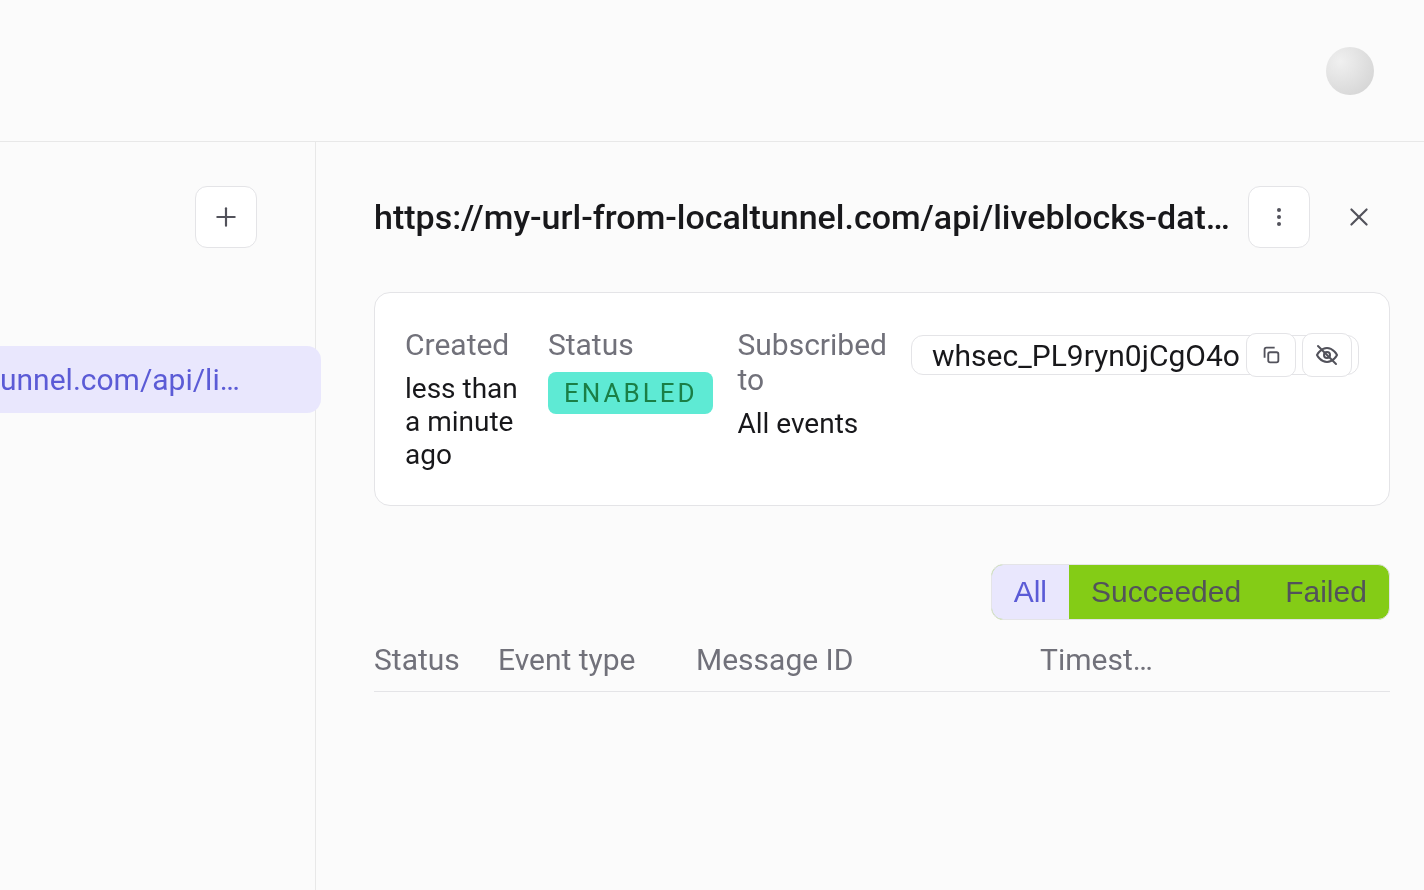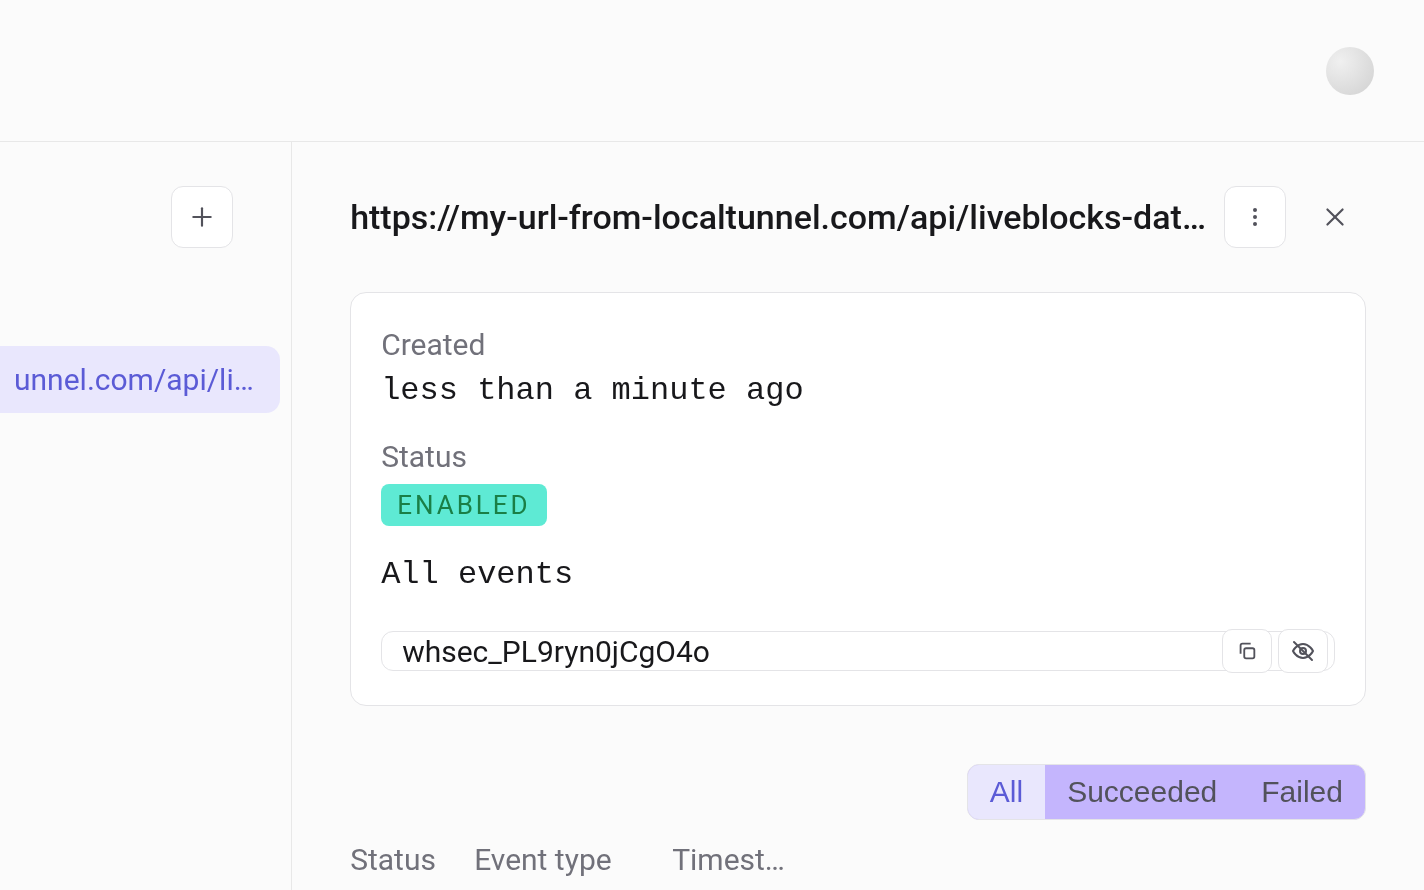--- a/index.html
+++ b/index.html
@@ -57,24 +57,24 @@
 }
 
 .sidebar-items {
   margin-top: 160px;
 }
 
 .sidebar-item {
   background: #e9e7fd;
   color: #5b5bd6;
   font-size: 30px;
-  padding: 16px 14px;
+  padding: 16px 0;
   border-top-right-radius: 14px;
   border-bottom-right-radius: 14px;
-  width: 280px;
+  width: 321px;
   margin-left: 0;
   white-space: nowrap;
   overflow: hidden;
   text-overflow: ellipsis;
   cursor: pointer;
 }
 
 .main {
   flex: 1;
   padding: 44px 58px 8px 58px;
@@ -113,35 +113,34 @@
   border: none;
   background: transparent;
 }
 
 .info-card {
   border: 1px solid #e4e4e7;
   border-radius: 16px;
   background: #fff;
   padding: 34px 30px;
   display: grid;
-  grid-template-columns: 1fr;
+  grid-template-columns: 1fr 1fr 1fr 1fr;
   row-gap: 30px;
   column-gap: 24px;
 }
 
 .info-label {
   font-size: 30px;
   color: #71717a;
   margin-bottom: 10px;
 }
 
 .info-value {
-  font-size: 32px;
+  font-size: 28px;
   color: #18181b;
-  font-family: Liberation Mono, monospace;
 }
 
 .badge-enabled {
   display: inline-block;
   background: #5eead4;
   color: #1a7f46;
   font-size: 26px;
   letter-spacing: 3px;
   font-weight: 400;
   padding: 6px 16px;
@@ -192,21 +191,21 @@
   justify-content: flex-end;
   margin-top: 58px;
   margin-bottom: 22px;
 }
 
 .filter-group {
   display: flex;
   border: 1px solid #e4e4e7;
   border-radius: 12px;
   overflow: hidden;
-  background: #c4b5fd;
+  background: #84cc16;
   align-items: flex-end;
 }
 
 .filter-tab {
   font-size: 30px;
   padding: 10px 22px;
   color: #52525b;
   cursor: pointer;
   background: transparent;
   border: none;
@@ -285,20 +284,21 @@
         <div class="info-label">Created</div>
         <div class="info-value">less than a minute ago</div>
       </div>
 
       <div>
         <div class="info-label">Status</div>
         <div><span class="badge-enabled">ENABLED</span></div>
       </div>
 
       <div>
+        <div class="info-label">Subscribed to</div>
         <div class="info-value">All events</div>
       </div>
 
       <div>
         <div class="secret-row">
           <div class="secret-value">whsec_PL9ryn0jCgO4o</div>
           <button class="secret-btn">
             <svg width="22" height="22" viewBox="0 0 24 24" fill="none" stroke="#52525b" stroke-width="2">
                 <rect x="9" y="9" width="11" height="11" rx="2"></rect>
                 <path d="M5 15V6a2 2 0 0 1 2-2h9"></path>
@@ -320,17 +320,18 @@
       <div class="filter-group">
         <button class="filter-tab active">All</button>
         <button class="filter-tab">Succeeded</button>
         <button class="filter-tab">Failed</button>
       </div>
     </div>
 
     <div class="table-header">
       <div class="th th-status">Status</div>
       <div class="th th-event">Event type</div>
+      <div class="th th-msg">Message ID</div>
       <div class="th th-ts">Timest…</div>
     </div>
 
   </div>
 </div>
 
 </body></html>

